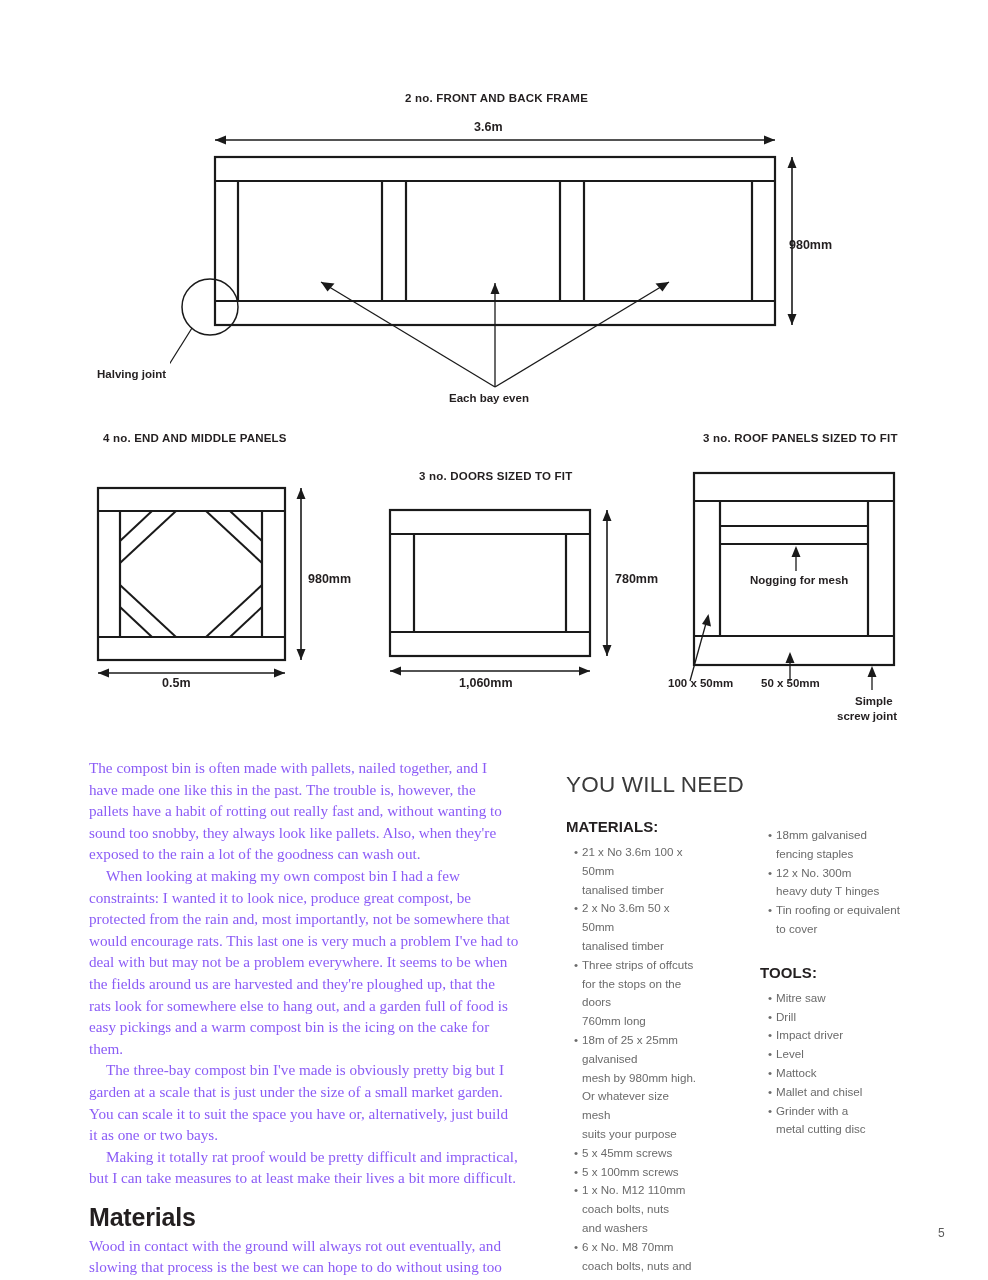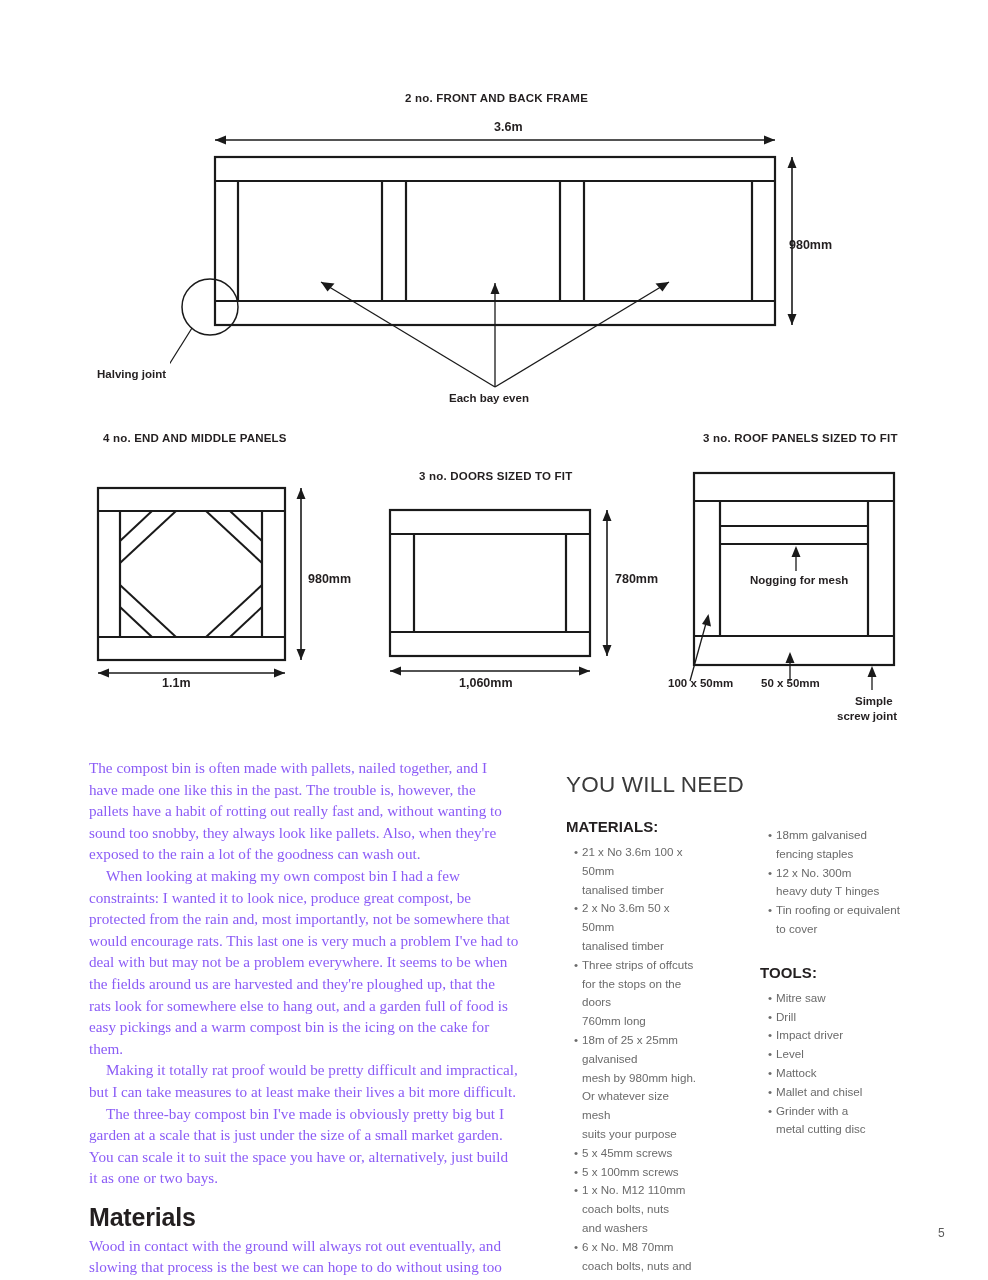--- a/index.html
+++ b/index.html
@@ -69,21 +69,21 @@
     font-family:"Liberation Sans", sans-serif;font-size:12px;color:#5c5c5c;
   }
 </style>
 </head>
 <body>
 
 <div class="page">
 
   <div class="cap" style="left:405px;top:92px;">2 no. FRONT AND BACK FRAME</div>
 
-  <div class="dim" style="left:474px;top:120px;margin-left:20px;">3.6m</div>
+  <div class="dim" style="left:474px;top:120px;">3.6m</div>
 
   <div class="dim" style="left:789px;top:238px;">980mm</div>
 
   <div class="lbl" style="left:97px;top:368px;">Halving joint</div>
 
   <div class="lbl" style="left:449px;top:392px;">Each bay even</div>
 
   <div class="dg" style="left:170px;top:125px;">
     <svg width="650" height="270" viewBox="0 0 650 270">
       <g fill="none" stroke="#1a1a1a" stroke-width="2.2">
@@ -126,21 +126,21 @@
       <path d="M151 157 L164.5 158.5 L157.5 166.5 Z" fill="#1a1a1a"></path>
       <path d="M325 158 L320.5 169 L329.5 169 Z" fill="#1a1a1a"></path>
       <path d="M499 157 L485.5 158.5 L492.5 166.5 Z" fill="#1a1a1a"></path>
     </svg>
   </div>
 
   <div class="cap" style="left:103px;top:432px;">4 no. END AND MIDDLE PANELS</div>
 
   <div class="dim" style="left:308px;top:572px;">980mm</div>
 
-  <div class="dim" style="left:162px;top:676px;">1.1m</div>
+  <div class="dim" style="left:162px;top:676px;">0.5m</div>
 
   <div class="dg" style="left:90px;top:483px;">
     <svg width="230" height="200" viewBox="0 0 230 200">
       <g fill="none" stroke="#1a1a1a" stroke-width="2.2">
 
         <rect x="8" y="5" width="187" height="172"></rect>
         <line x1="8" y1="28" x2="195" y2="28"></line>
         <line x1="8" y1="154" x2="195" y2="154"></line>
 
         <line x1="30" y1="28" x2="30" y2="154"></line>
@@ -259,22 +259,22 @@
       <g stroke="#1a1a1a" stroke-width="1.3" fill="none">
         <line x1="186" y1="222" x2="186" y2="202"></line>
       </g>
       <path d="M186 198 L181.5 209 L190.5 209 Z" fill="#1a1a1a"></path>
     </svg>
   </div>
 
   <div class="col-left">
     <p>The compost bin is often made with pallets, nailed together, and I have made one like this in the past. The trouble is, however, the pallets have a habit of rotting out really fast and, without wanting to sound too snobby, they always look like pallets. Also, when they're exposed to the rain a lot of the goodness can wash out.</p>
     <p class="ind">When looking at making my own compost bin I had a few constraints: I wanted it to look nice, produce great compost, be protected from the rain and, most importantly, not be somewhere that would encourage rats. This last one is very much a problem I've had to deal with but may not be a problem everywhere. It seems to be when the fields around us are harvested and they're ploughed up, that the rats look for somewhere else to hang out, and a garden full of food is easy pickings and a warm compost bin is the icing on the cake for them.</p>
+    <p class="ind">The three-bay compost bin I've made is obviously pretty big but I garden at a scale that is just under the size of a small market garden. You can scale it to suit the space you have or, alternatively, just build it as one or two bays.</p>
     <p class="ind">Making it totally rat proof would be pretty difficult and impractical, but I can take measures to at least make their lives a bit more difficult.</p>
-    <p class="ind">The three-bay compost bin I've made is obviously pretty big but I garden at a scale that is just under the size of a small market garden. You can scale it to suit the space you have or, alternatively, just build it as one or two bays.</p>
     <h2 class="mat">Materials</h2>
     <p>Wood in contact with the ground will always rot out eventually, and slowing that process is the best we can hope to do without using too many chemicals. My plan is to have an overhanging roof that will help prevent much of the</p>
   </div>
 
   <div class="ywn-title">YOU WILL NEED</div>
 
   <div class="colA">
     <div class="sub">MATERIALS:</div>
     <ul class="lst" id="mat-col1">
         <li>

